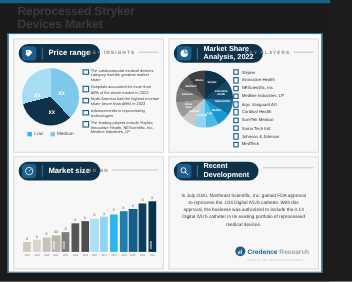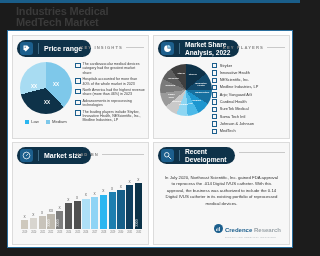--- a/index.html
+++ b/index.html
@@ -93,22 +93,22 @@
   .brand .btag{font-size:2.2px;color:#b0b6ba;letter-spacing:.4px;line-height:2.6px;}
 </style>
 </head>
 <body>
 
 <div class="page">
 
   <div class="topbar"></div>
 
   <div class="title">
-    <span>Industries Medical</span>
-    <span class="l2">MedTech Market</span>
+    <span>Reprocessed Stryker</span>
+    <span class="l2">Devices Market</span>
   </div>
 
   <div class="board">
 
     <div class="panel p-price">
       <div class="hdr">
         <div class="pill">
           <span class="ic">
             <svg width="9" height="9" viewBox="0 0 24 24">
                 <path d="M4 4h10l6 6-10 10-6-6V4z" fill="#fff"></path>

